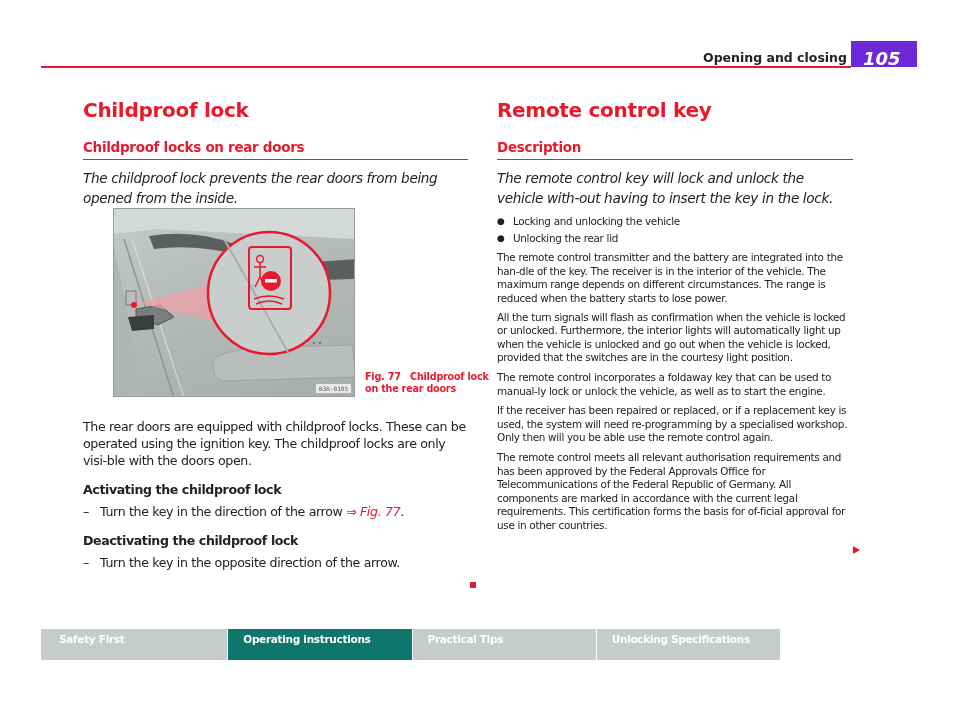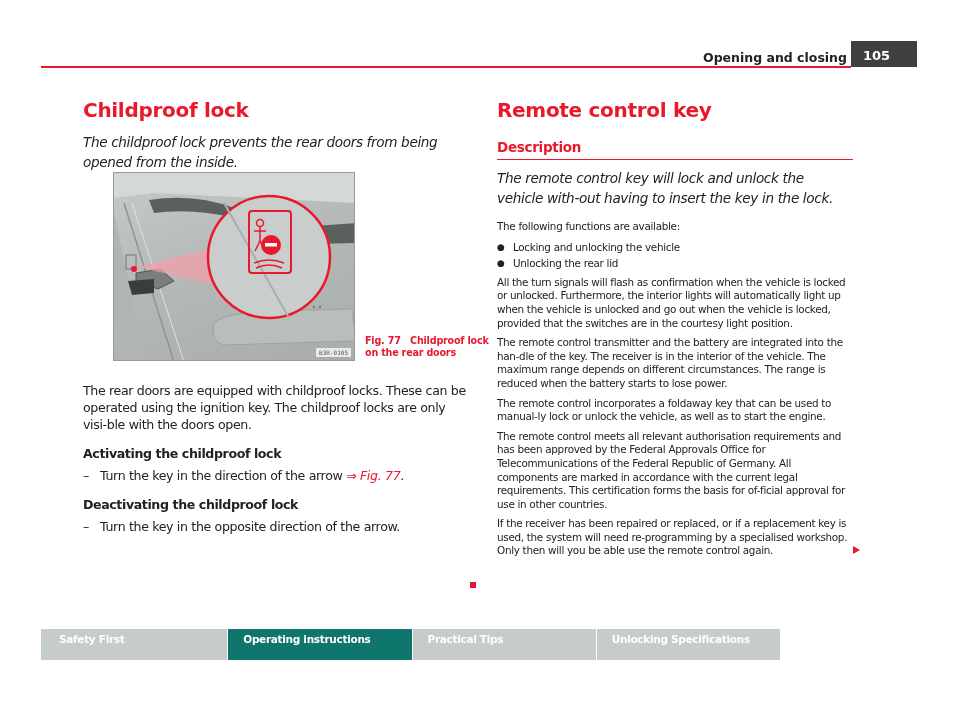--- a/index.html
+++ b/index.html
@@ -2,21 +2,21 @@
 <html><head>
   <meta charset="utf-8">
   <style>
     * { box-sizing: border-box; margin: 0; padding: 0; }
     html, body { width: 960px; height: 701px; background: #ffffff; overflow: hidden; }
     body { position: relative; font-family: "DejaVu Sans", sans-serif; color: #222; }
 
     
     .hdr-line { position: absolute; left: 41px; top: 66px; width: 810px; height: 1.5px; background: #e8192c; }
     .hdr-title { position: absolute; left: 700px; top: 50px; width: 150px; text-align: center; font-size: 12.5px; font-weight: bold; color: #222; padding-right: 0; }
-    .hdr-page { position: absolute; left: 851px; top: 41px; width: 66px; height: 26px; background: #404040; color: #fff; font-weight: bold; font-size: 13px; padding: 7px 0 0 12px; }
+    .hdr-page { position: absolute; left: 851px; top: 41px; width: 66px; height: 26px; background: #6d28d9; color: #fff; font-weight: bold; font-size: 18px; padding: 7px 0 0 12px; font-style: italic; }
 
     
     .col { position: absolute; top: 96px; }
     .col-left { left: 83px; width: 385px; }
     .col-right { left: 497px; width: 356px; }
 
     h1 { font-family: "DejaVu Sans", sans-serif; font-size: 20px; font-weight: bold; color: #e8192c; letter-spacing: -0.3px; line-height: 28px; }
     h2 { font-size: 13.5px; font-weight: bold; color: #e8192c; border-bottom: 1.5px solid #e8192c; padding-bottom: 4px; margin-top: 11px; letter-spacing: -0.3px; }
     .lead { font-style: italic; font-size: 13.6px; line-height: 20px; margin-top: 8px; color: #222; letter-spacing: -0.35px; }
 
@@ -48,20 +48,21 @@
   </style>
 </head>
 <body>
 
 <div class="hdr-line"></div>
 <div class="hdr-title">Opening and closing</div>
 <div class="hdr-page">105</div>
 
 <div class="col col-left">
   <h1>Childproof lock</h1>
+  <h2 style="margin-top:15px">Childproof locks on rear doors</h2>
   <p class="lead">The childproof lock prevents the rear doors from being opened from the inside.</p>
 
   <div class="fig-wrap">
     <div class="fig-img">
       <svg width="242" height="189" viewBox="0 0 242 189">
 
         <path d="M0 0 L242 0 L242 30 L40 20 L0 25 Z" fill="#d4d8d7"></path>
         <path d="M35 27 Q80 20 120 35 L120 45 Q80 35 40 40 Z" fill="#5b605f"></path>
         <path d="M170 55 L242 50 L242 70 L170 72 Z" fill="#5b605f"></path>
         <path d="M0 40 L30 180 L38 189 L8 189 L0 150 Z" fill="#b0b5b3"></path>
@@ -114,35 +115,34 @@
   </div>
 
 </div>
 <div class="end-mark" style="left:470px; top:582px"></div>
 
 <div class="col col-right">
   <h1>Remote control key</h1>
   <h2 style="margin-top:15px">Description</h2>
   <p class="lead">The remote control key will lock and unlock the vehicle with-out having to insert the key in the lock.</p>
 
-  <p class="body-sm" style="margin-top:12px">The following functions are available:</p>
   <div class="body-sm bullet" style="margin-top:7px">
     <span class="dot">●</span>
     <span>Locking and unlocking the vehicle</span>
   </div>
   <div class="body-sm bullet" style="margin-top:3px">
     <span class="dot">●</span>
     <span>Unlocking the rear lid</span>
   </div>
 
+  <p class="body-sm para">The remote control transmitter and the battery are integrated into the han-dle of the key. The receiver is in the interior of the vehicle. The maximum range depends on different circumstances. The range is reduced when the battery starts to lose power.</p>
   <p class="body-sm para" style="margin-top:5px">All the turn signals will flash as confirmation when the vehicle is locked or unlocked. Furthermore, the interior lights will automatically light up when the vehicle is unlocked and go out when the vehicle is locked, provided that the switches are in the courtesy light position.</p>
-  <p class="body-sm para">The remote control transmitter and the battery are integrated into the han-dle of the key. The receiver is in the interior of the vehicle. The maximum range depends on different circumstances. The range is reduced when the battery starts to lose power.</p>
   <p class="body-sm para">The remote control incorporates a foldaway key that can be used to manual-ly lock or unlock the vehicle, as well as to start the engine.</p>
+  <p class="body-sm para">If the receiver has been repaired or replaced, or if a replacement key is used, the system will need re-programming by a specialised workshop. Only then will you be able use the remote control again.</p>
   <p class="body-sm para">The remote control meets all relevant authorisation requirements and has been approved by the Federal Approvals Office for Telecommunications of the Federal Republic of Germany. All components are marked in accordance with the current legal requirements. This certification forms the basis for of-ficial approval for use in other countries.</p>
-  <p class="body-sm para">If the receiver has been repaired or replaced, or if a replacement key is used, the system will need re-programming by a specialised workshop. Only then will you be able use the remote control again.</p>
 </div>
 <div class="cont-mark" style="left:853px; top:546px"></div>
 
 <div class="footer">
   <div class="ftab">Safety First</div>
   <div class="ftab active">Operating instructions</div>
   <div class="ftab">Practical Tips</div>
   <div class="ftab">Unlocking Specifications</div>
 </div>
 

